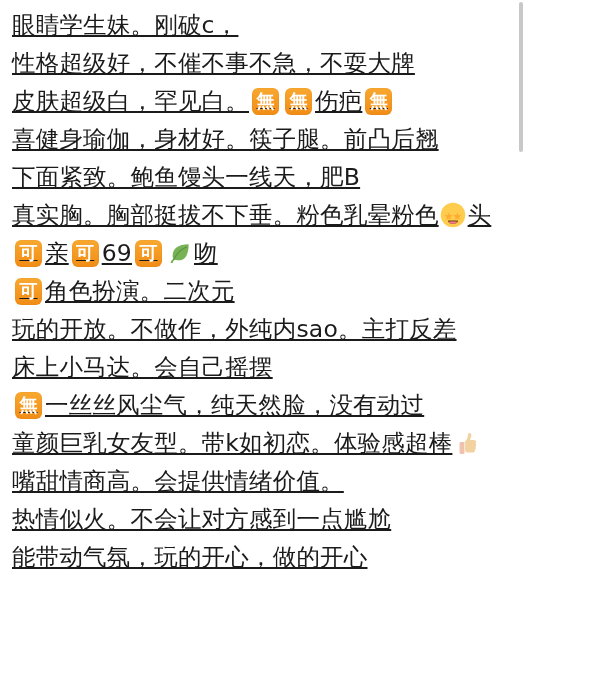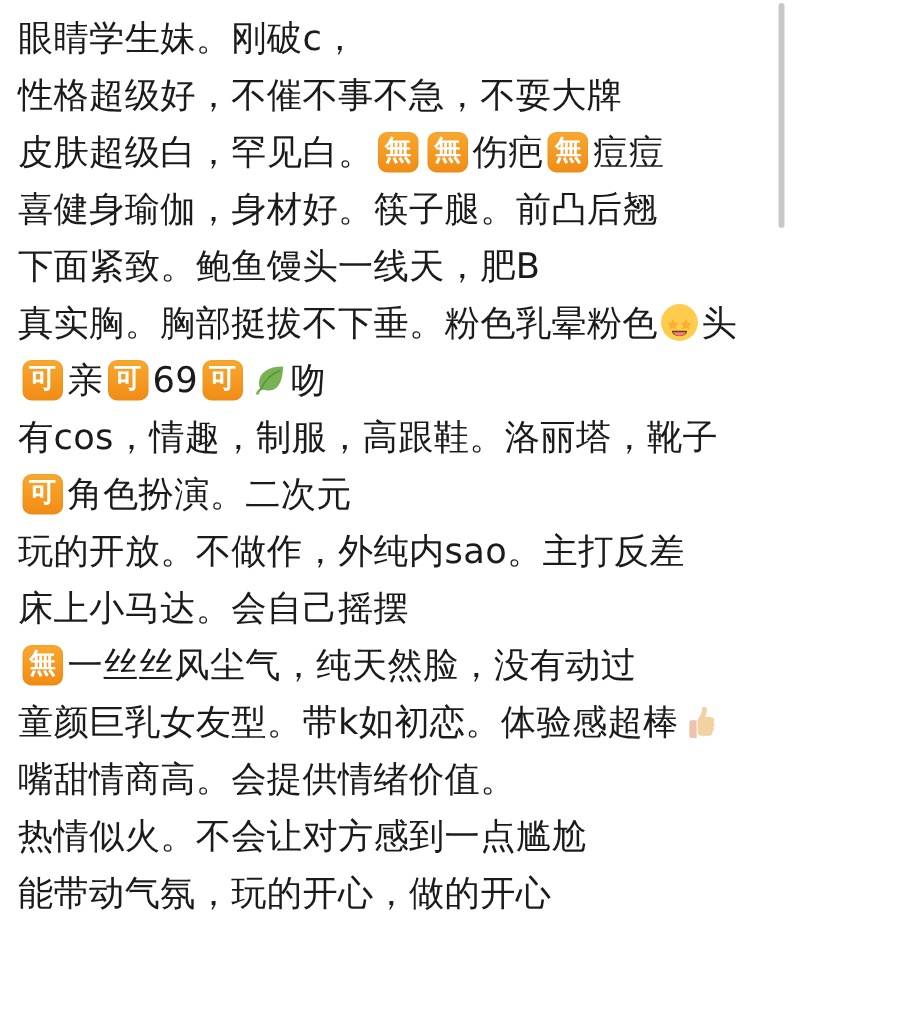--- a/index.html
+++ b/index.html
@@ -14,20 +14,21 @@
     color: #1b1b1b;
     overflow: hidden;
   }
   #page {
     position: relative;
     width: 524px;
     height: 681px;
     background: #ffffff;
     box-sizing: border-box;
     padding: 6px 8px 0 12px;
+    text-decoration: underline;
   }
   .line {
     display: flex;
     align-items: center;
     flex-wrap: nowrap;
     height: 38px;
     font-size: 23.5px;
     line-height: 38px;
     letter-spacing: 0.2px;
     white-space: pre;
@@ -86,35 +87,34 @@
     background: #c8c8c8;
   }
 </style>
 </head>
 <body>
 
 <div id="page">
   <div id="text-body">
       <div class="line" id="line-1"><span class="txt">眼睛学生妹。刚破c，</span></div>
       <div class="line" id="line-2"><span class="txt">性格超级好，不催不事不急，不耍大牌</span></div>
-      <div class="line" id="line-3"><span class="txt">皮肤超级白，罕见白。</span><span class="sq">無</span><span class="sq">無</span><span class="txt">伤疤</span><span class="sq">無</span><span class="txt">痘痘</span></div>
+      <div class="line" id="line-3"><span class="txt">皮肤超级白，罕见白。</span><span class="sq">無</span><span class="sq">無</span><span class="txt">伤疤</span><span class="sq">無</span></div>
       <div class="line" id="line-4"><span class="txt">喜健身瑜伽，身材好。筷子腿。前凸后翘</span></div>
       <div class="line" id="line-6"><span class="txt">下面紧致。鲍鱼馒头一线天，肥B</span></div>
       <div class="line" id="line-5"><span class="txt">真实胸。胸部挺拔不下垂。粉色乳晕粉色</span><span class="emoji"><svg width="26" height="26" viewBox="0 0 36 36">
             <circle cx="18" cy="18" r="17" fill="#FFCC4D"></circle>
             <path d="M12 14.5l1.6 3.4 3.7.5-2.7 2.6.7 3.7-3.3-1.8-3.3 1.8.7-3.7-2.7-2.6 3.7-.5z" fill="#FFAC33"></path>
             <path d="M24 14.5l1.6 3.4 3.7.5-2.7 2.6.7 3.7-3.3-1.8-3.3 1.8.7-3.7-2.7-2.6 3.7-.5z" fill="#FFAC33"></path>
             <path d="M11 25.5c0 3 3.2 5 7 5s7-2 7-5z" fill="#664500"></path>
             <path d="M12 27h12c-.8 2-3.1 3.2-6 3.2S12.8 29 12 27z" fill="#FF7892"></path>
           </svg></span><span class="txt">头</span></div>
       <div class="line" id="line-7"><span class="sq">可</span><span class="txt">亲</span><span class="sq">可</span><span class="txt">69</span><span class="sq">可</span><span class="emoji"><svg width="24" height="24" viewBox="0 0 36 36">
             <path d="M31 5C16 5 7 11 7 22c0 3 1 5 1 5S4 29 4 33h3c0-3 3-5 3-5s3 1 7 1c11 0 14-13 14-24z" fill="#77B255"></path>
             <path d="M28 9C18 13 12 20 9 28" stroke="#5C913B" stroke-width="1.6" fill="none" stroke-linecap="round"></path>
           </svg></span><span class="txt">吻</span></div>
-      <div class="line" id="line-8"><span class="txt">有cos，情趣，制服，高跟鞋。洛丽塔，靴子</span></div>
       <div class="line" id="line-9"><span class="sq">可</span><span class="txt">角色扮演。二次元</span></div>
       <div class="line" id="line-10"><span class="txt">玩的开放。不做作，外纯内sao。主打反差</span></div>
       <div class="line" id="line-11"><span class="txt">床上小马达。会自己摇摆</span></div>
       <div class="line" id="line-12"><span class="sq">無</span><span class="txt">一丝丝风尘气，纯天然脸，没有动过</span></div>
       <div class="line" id="line-14"><span class="txt">童颜巨乳女友型。带k如初恋。体验感超棒</span><span class="emoji"><svg width="25" height="25" viewBox="0 0 36 36">
             <path d="M10 16h5v17h-5a2 2 0 0 1-2-2V18a2 2 0 0 1 2-2z" fill="#EEC2AD"></path>
             <path d="M16 15c2-2 4-6 4-9 0-2 1-3 2.5-3S25 4 25 6c0 2-1 5-2 7h5.5c2 0 3.5 1.3 3.5 3 0 .9-.4 1.6-1 2.1.7.5 1.1 1.3 1.1 2.2 0 1-.5 1.8-1.3 2.3.5.5.8 1.2.8 2 0 1.1-.7 2-1.7 2.4.2.4.3.8.3 1.3 0 1.6-1.4 2.7-3.2 2.7H20c-2 0-4-1-4-3z" fill="#F3D2A2"></path>
           </svg></span></div>
       <div class="line" id="line-15"><span class="txt">嘴甜情商高。会提供情绪价值。</span></div>
       <div class="line" id="line-16"><span class="txt">热情似火。不会让对方感到一点尴尬</span></div>

